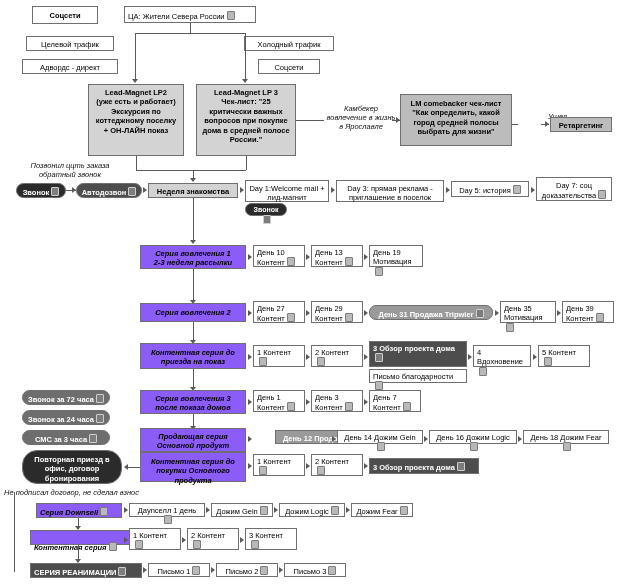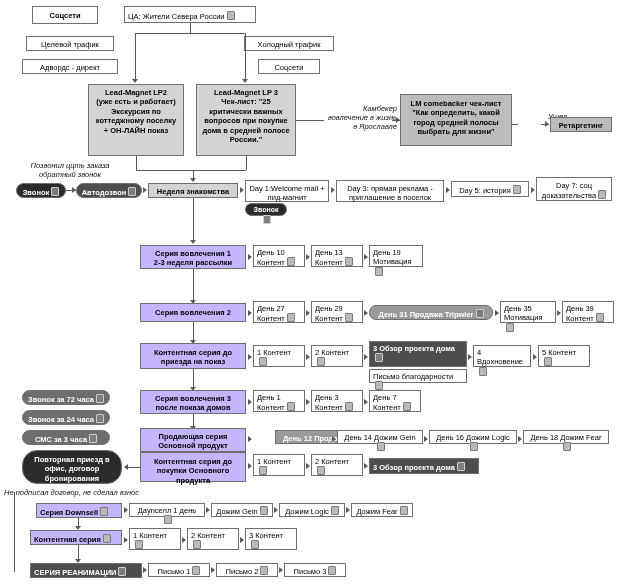--- a/index.html
+++ b/index.html
@@ -7,21 +7,21 @@
     width:643px;height:584px;background:#ffffff;position:relative;
     font-family:"Liberation Sans", sans-serif;
     font-size:7.5px;color:#000;overflow:hidden;
   }
   .node{
     position:absolute;box-sizing:border-box;
     border:1px solid #6f6f6f;background:#efefef;
     padding:2px 3px;line-height:1.25;
   }
   .node.white{background:#ffffff;}
-  .node.lgray{background:#c4b5fd;}
+  .node.lgray{background:#8b5cf6;font-style:italic;}
   .node.gray{background:#d3d3d3;}
   .node.mgray{background:#bcbcbc;}
   .node.dgray{background:#9a9a9a;color:#fff;}
   .node.vdgray{background:#6e6e6e;color:#fff;}
   .node.xdgray{background:#4d4d4d;color:#fff;}
   .node.black{background:#2b2b2b;color:#fff;border-radius:15px;}
   .node.round{border-radius:8px;}
   .node.bold{font-weight:bold;}
   .node.center{text-align:center;}
   .tag{
@@ -83,21 +83,21 @@
 <div class="node gray center bold" style="left:88px;top:84px;width:96px;height:72px;padding:3px 4px;">
   <span class="lbl" style="white-space:pre-line;">Lead-Magnet  LP2
 (уже есть и работает)
 Экскурсия по коттеджному поселку + ОН-ЛАЙН показ</span>
 </div>
 <div class="node gray center bold" style="left:196px;top:84px;width:100px;height:72px;padding:3px 4px;">
   <span class="lbl" style="white-space:pre-line;">Lead-Magnet  LP 3
 Чек-лист: "25 критически важных вопросов при покупке дома в средней полосе России."</span>
 </div>
 
-<div class="tag" style="left:325px;top:104px;width:72px;text-align:right;">
+<div class="tag" style="left:325px;top:104px;width:72px;text-align:center;">
   <span class="lbl" style="white-space:pre-line;">Камбекер
 вовлечение в жизнь
 в Ярославле</span>
 </div>
 <div class="hline" style="left:296px;top:120px;width:28px;"></div>
 <div class="hline" style="left:392px;top:120px;width:8px;"></div>
 <div class="arrow-r" style="left:396px;top:117px;"></div>
 
 <div class="node mgray center bold" style="left:400px;top:94px;width:112px;height:52px;padding:4px;">
   <span class="lbl">LM comebacker чек-лист "Как определить, какой город средней полосы выбрать для жизни"</span>
@@ -323,21 +323,21 @@
 <div class="node white center" style="left:279px;top:503px;width:66px;height:14px;padding-top:2px;">
   <span class="lbl">Дожим Logic</span><span class="pin"></span>
 </div>
 <div class="arrow-r" style="left:346px;top:507px;"></div>
 <div class="node white center" style="left:351px;top:503px;width:62px;height:14px;padding-top:2px;">
   <span class="lbl">Дожим Fear</span><span class="pin"></span>
 </div>
 
 <div class="vline" style="left:78px;top:518px;height:10px;"></div>
 <div class="arrow-d" style="left:75px;top:526px;"></div>
-<div class="node lgray bold" style="left:30px;top:530px;width:92px;height:15px;padding-top:3px;">
+<div class="node lgray bold" style="left:30px;top:530px;width:100px;height:15px;padding-top:11px;">
   <span class="lbl">Контентная серия</span><span class="pin"></span>
 </div>
 <div class="arrow-r" style="left:124px;top:537px;"></div>
 <div class="node white" style="left:129px;top:528px;width:52px;height:22px;">
   <span class="lbl">1 Контент</span><span class="pin"></span>
 </div>
 <div class="arrow-r" style="left:182px;top:537px;"></div>
 <div class="node white" style="left:187px;top:528px;width:52px;height:22px;">
   <span class="lbl">2 Контент</span><span class="pin"></span>
 </div>

